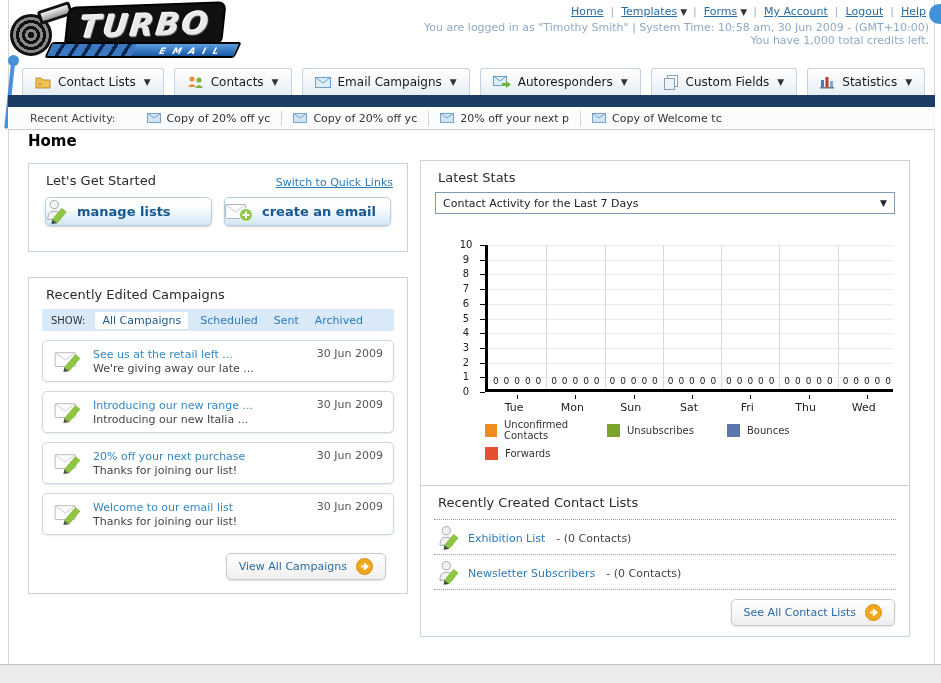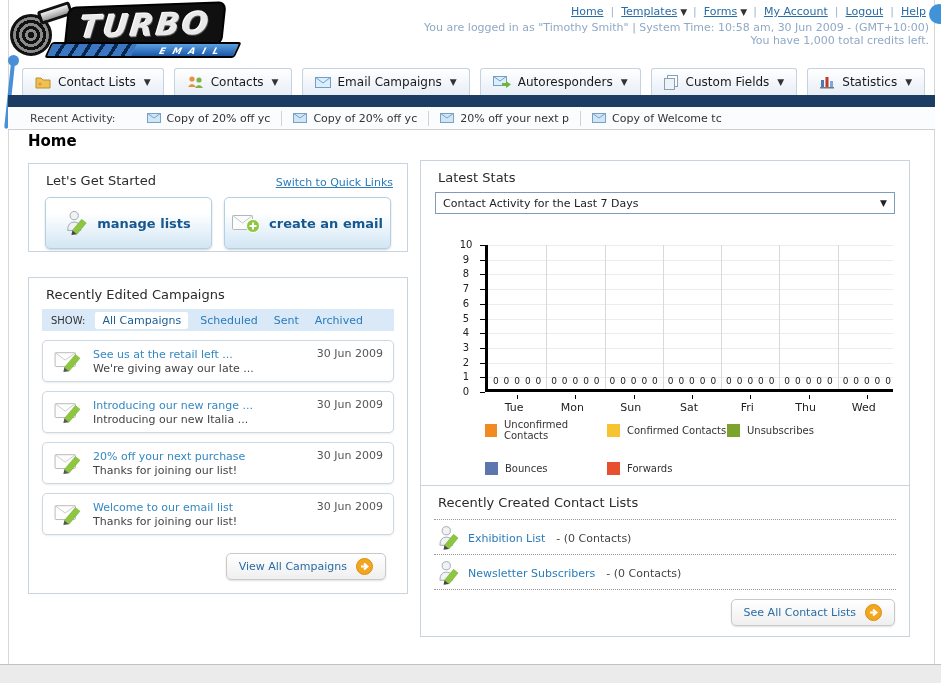--- a/index.html
+++ b/index.html
@@ -50,21 +50,21 @@
 
   .page-title { position:absolute; left:28px; top:132px; font-size:15px; font-weight:bold; color:#000; }
 
   .panel { position:absolute; background:#fff; border:1px solid #c9d4de; }
   .panel-title { position:absolute; left:17px; top:9px; font-size:13px; color:#2b2b2b; }
 
   
   #get-started { left:28px; top:163px; width:380px; height:89px; border-color:#c6d5e4; }
   .switch-link { position:absolute; right:14px; top:12px; font-size:11px; color:#2a7cba; }
   .gs-buttons { position:absolute; left:16px; right:16px; top:33px; display:flex; gap:12px; }
-  .gs-btn { flex:1; height:52px; display:flex; align-items:center; justify-content:center; gap:9px; cursor:pointer;
+  .gs-btn { flex:1; height:29px; display:flex; align-items:center; justify-content:flex-start; gap:9px; cursor:pointer;
     background:linear-gradient(#ffffff 30%,#d2e6f4); border:1px solid #b5cfe2; border-radius:5px; box-shadow:0 1px 2px rgba(0,0,0,.18);
     font-size:13px; font-weight:bold; color:#16588f; }
 
   
   #campaigns { left:28px; top:277px; width:380px; height:317px; }
   .show-bar { position:absolute; left:13px; right:13px; top:31px; height:22px; background:#d9e9f8; display:flex; align-items:center; padding:0 9px; font-size:11px; }
   .show-label { font-size:10px; color:#333; margin-right:10px; }
   .filter-link { color:#2a7cba; text-decoration:none; margin-right:16px; }
   .filter-link.active { background:#fff; color:#1a5c93; padding:2px 7px; border-radius:2px; margin-right:12px; }
   .camp-list { position:absolute; left:13px; right:13px; top:62px; }
@@ -85,21 +85,21 @@
   .sel-caret { font-size:9px; color:#222; }
   .chart { position:absolute; left:14px; top:64px; width:462px; height:192px; }
   .plot { position:absolute; left:50px; top:20px; width:408px; height:147px; border-left:3px solid #000; border-bottom:3px solid #000; }
   .ytick-label { position:absolute; width:26px; text-align:center; font-size:10px; color:#222; }
   .ytick-dash { position:absolute; width:5px; height:1px; background:#000; }
   .hgrid { position:absolute; left:0; right:0; height:1px; background:#ececec; }
   .vgrid { position:absolute; top:0; bottom:0; width:1px; background:#d9d9d9; }
   .zero-row { position:absolute; bottom:3px; display:flex; justify-content:space-evenly; font-size:9px; color:#222; }
   .xtick { position:absolute; width:1px; height:4px; background:#000; }
   .day-label { position:absolute; text-align:center; font-size:11px; color:#222; }
-  .legend { position:absolute; left:64px; top:258px; width:414px; display:grid; grid-template-columns:122px 120px auto; row-gap:21px; }
+  .legend { position:absolute; left:64px; top:258px; width:414px; display:grid; grid-template-columns:122px 120px auto; row-gap:6px; }
   .leg-entry { display:flex; align-items:center; gap:7px; }
   .leg-swatch { width:13px; height:13px; }
   .leg-label { font-size:10px; color:#333; }
 
   
   #contact-lists { left:420px; top:485px; width:490px; height:152px; }
   .dotted { position:absolute; left:13px; right:13px; border-top:1px dotted #999; }
   .cl-item { position:absolute; left:18px; display:flex; align-items:center; gap:9px; height:30px; }
   .cl-link { font-size:11px; color:#2a7cba; text-decoration:none; }
   .cl-suffix { font-size:11px; color:#444; margin-left:2px; }
@@ -432,24 +432,20 @@
         <div class="day-label" style="left: 341.429px; width: 58.2857px; top: 176px;">Thu</div>
         <div class="xtick" style="left: 431.857px; top: 170px;"></div>
         <div class="day-label" style="left: 399.714px; width: 58.2857px; top: 176px;">Wed</div>
       </div>
     <div class="legend">
         <div class="leg-entry">
           <span class="leg-swatch" style="background: rgb(240, 138, 33);"></span>
           <span class="leg-label">Unconfirmed Contacts</span>
         </div>
         <div class="leg-entry">
-          <span class="leg-swatch" style="background: rgb(246, 195, 49);"></span>
-          <span class="leg-label">Confirmed Contacts</span>
-        </div>
-        <div class="leg-entry">
           <span class="leg-swatch" style="background: rgb(124, 163, 44);"></span>
           <span class="leg-label">Unsubscribes</span>
         </div>
         <div class="leg-entry">
           <span class="leg-swatch" style="background: rgb(91, 119, 174);"></span>
           <span class="leg-label">Bounces</span>
         </div>
         <div class="leg-entry">
           <span class="leg-swatch" style="background: rgb(230, 80, 46);"></span>
           <span class="leg-label">Forwards</span>

